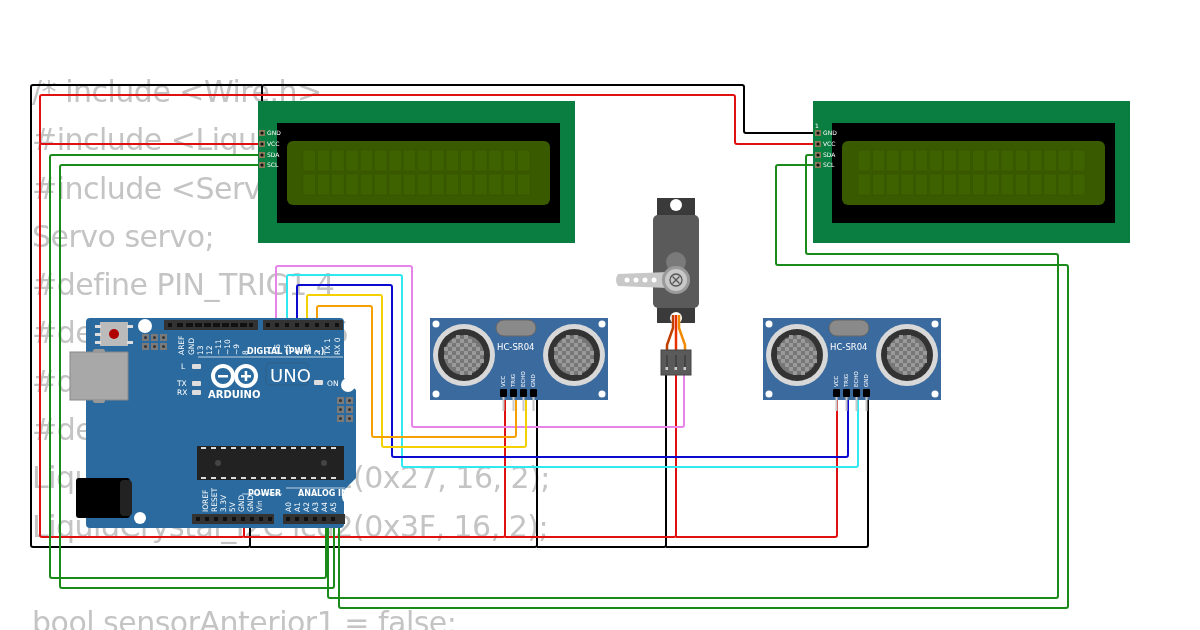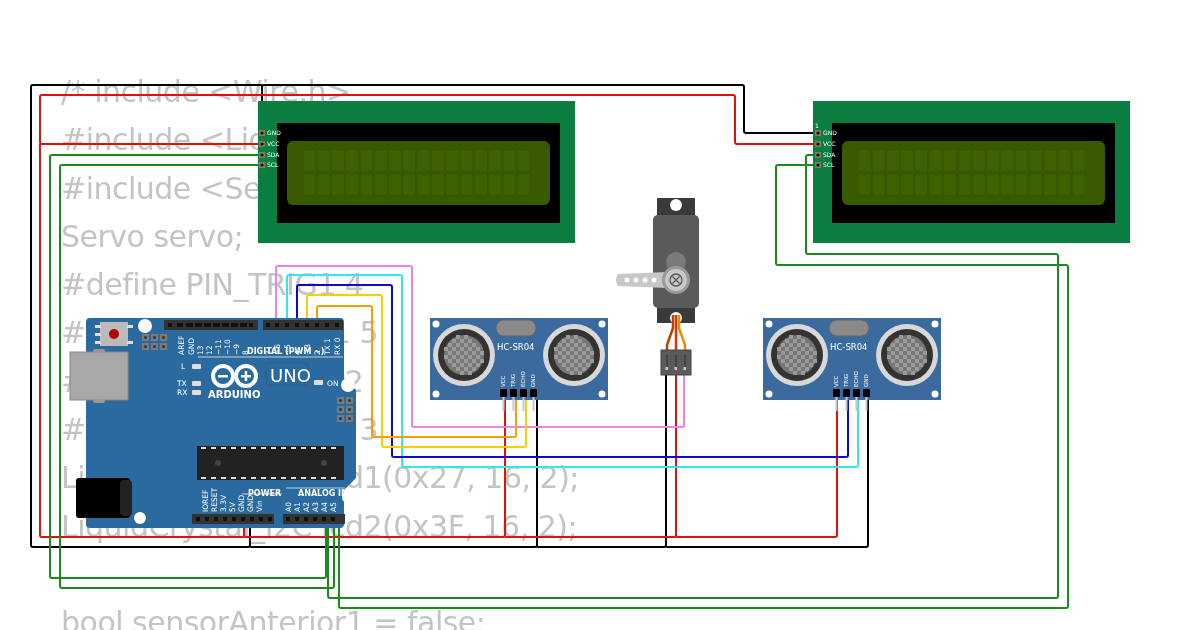--- a/index.html
+++ b/index.html
@@ -1,18 +1,18 @@
 <!DOCTYPE html>
 <html><head>
 <meta charset="utf-8">
 <style>
   html, body { margin: 0; padding: 0; }
   body { width: 1200px; height: 630px; background: #ffffff; position: relative; overflow: hidden; font-family: "DejaVu Sans", sans-serif; }
   #code { position: absolute; left: 32px; top: 68px; margin: 0; font-family: "DejaVu Sans", sans-serif; font-size: 30px; line-height: 48.3px; color: #c4c4c4; white-space: pre; z-index: 0; letter-spacing: -0.5px; }
-  #code div { height: 48.3px; padding-left: 29px; }
+  #code div { height: 48.3px; }
   svg#scene { position: absolute; left: 0; top: 0; z-index: 1; }
   .pinlbl { font-family: "DejaVu Sans", sans-serif; font-size: 6px; fill: #ffffff; }
   .ardlbl { font-family: "DejaVu Sans", sans-serif; font-size: 7.5px; fill: #ffffff; }
   .ardbold { font-family: "DejaVu Sans", sans-serif; font-size: 8px; font-weight: bold; fill: #ffffff; }
   .hclbl { font-family: "DejaVu Sans", sans-serif; font-size: 8.5px; fill: #ffffff; }
   .hcpin { font-family: "DejaVu Sans", sans-serif; font-size: 5.5px; fill: #ffffff; }
 </style>
 </head>
 <body>
 

